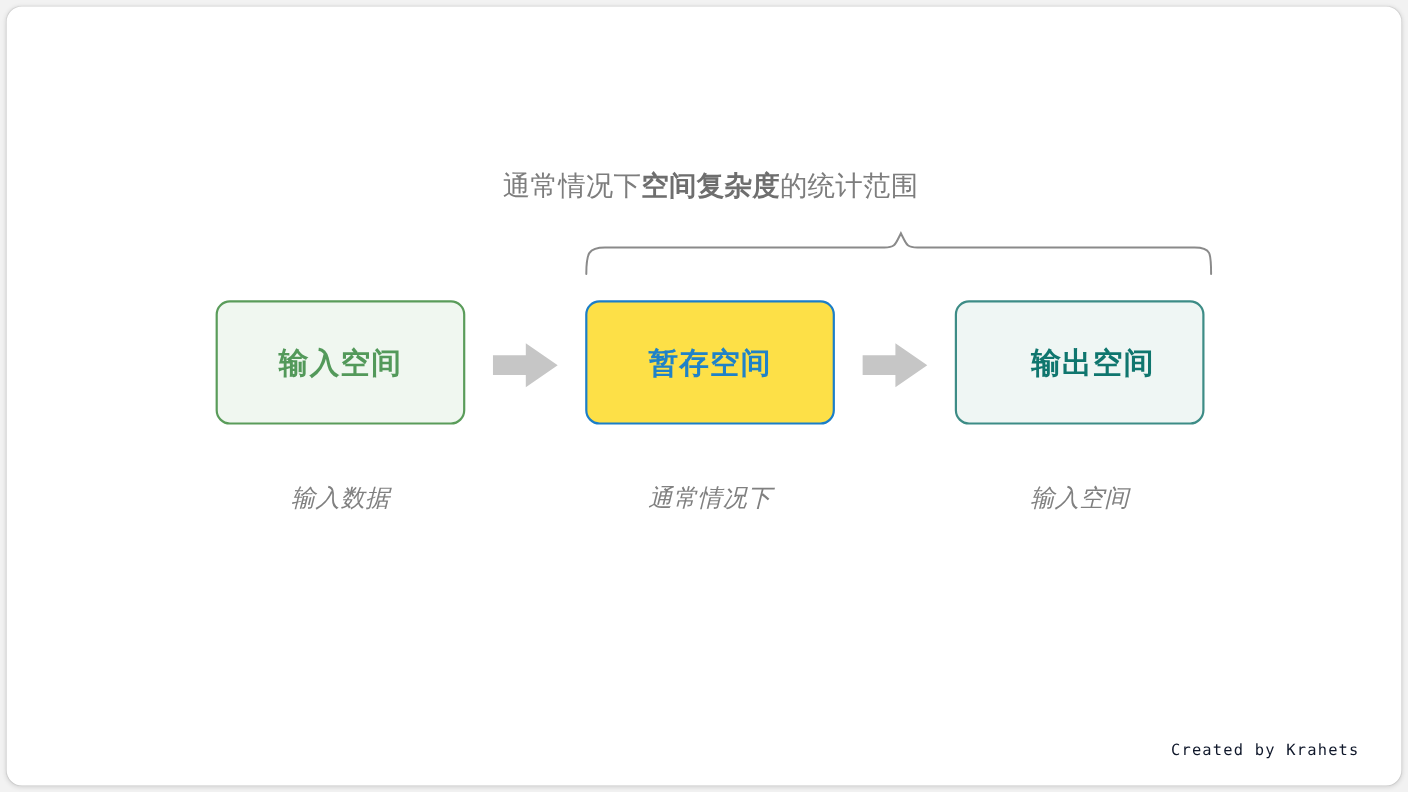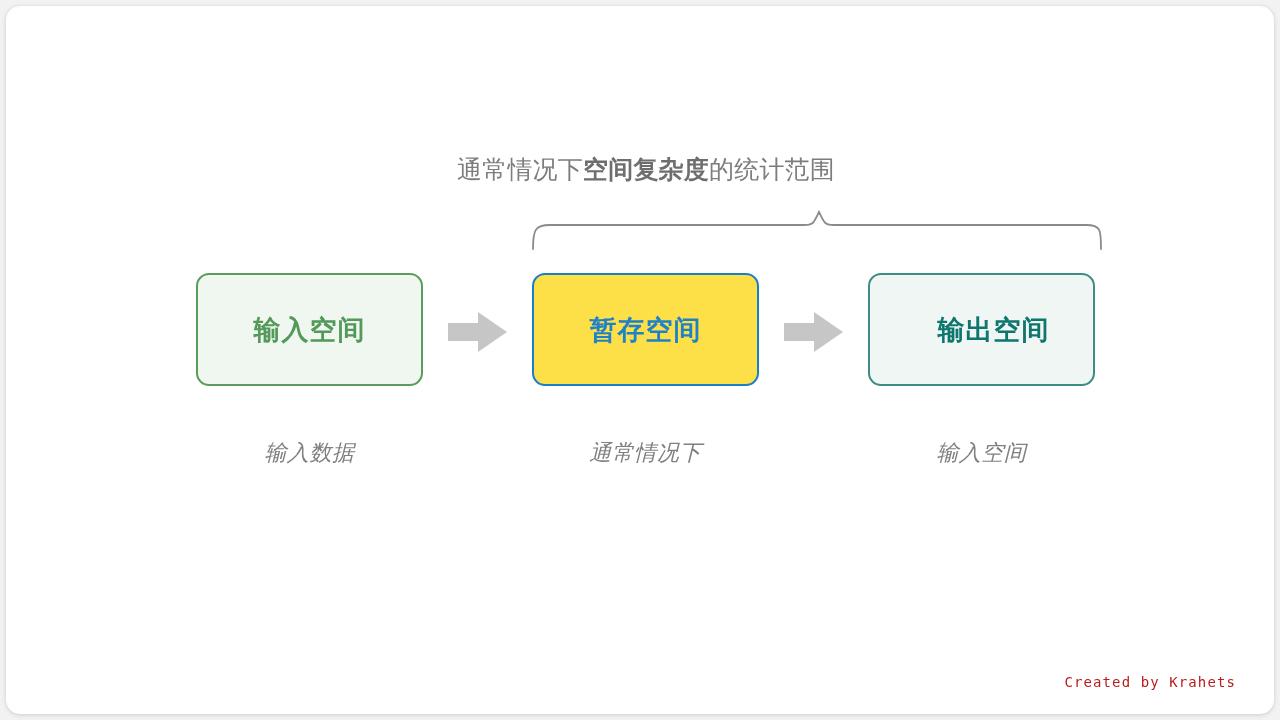--- a/index.html
+++ b/index.html
@@ -97,21 +97,21 @@
   #cap-output { left: 862px; }
   .caption div { height: 48px; }
 
   
   #credit {
     position: absolute;
     right: 38px;
     bottom: 24px;
     font-family: "DejaVu Sans Mono", "Liberation Mono", monospace;
     font-size: 14px;
-    color: #b91c1c;
+    color: #0f172a;
     letter-spacing: 1.1px;
   }
 </style>
 </head>
 <body>
 
 <div id="stage">
   <div id="card">
 
     <div id="heading">

